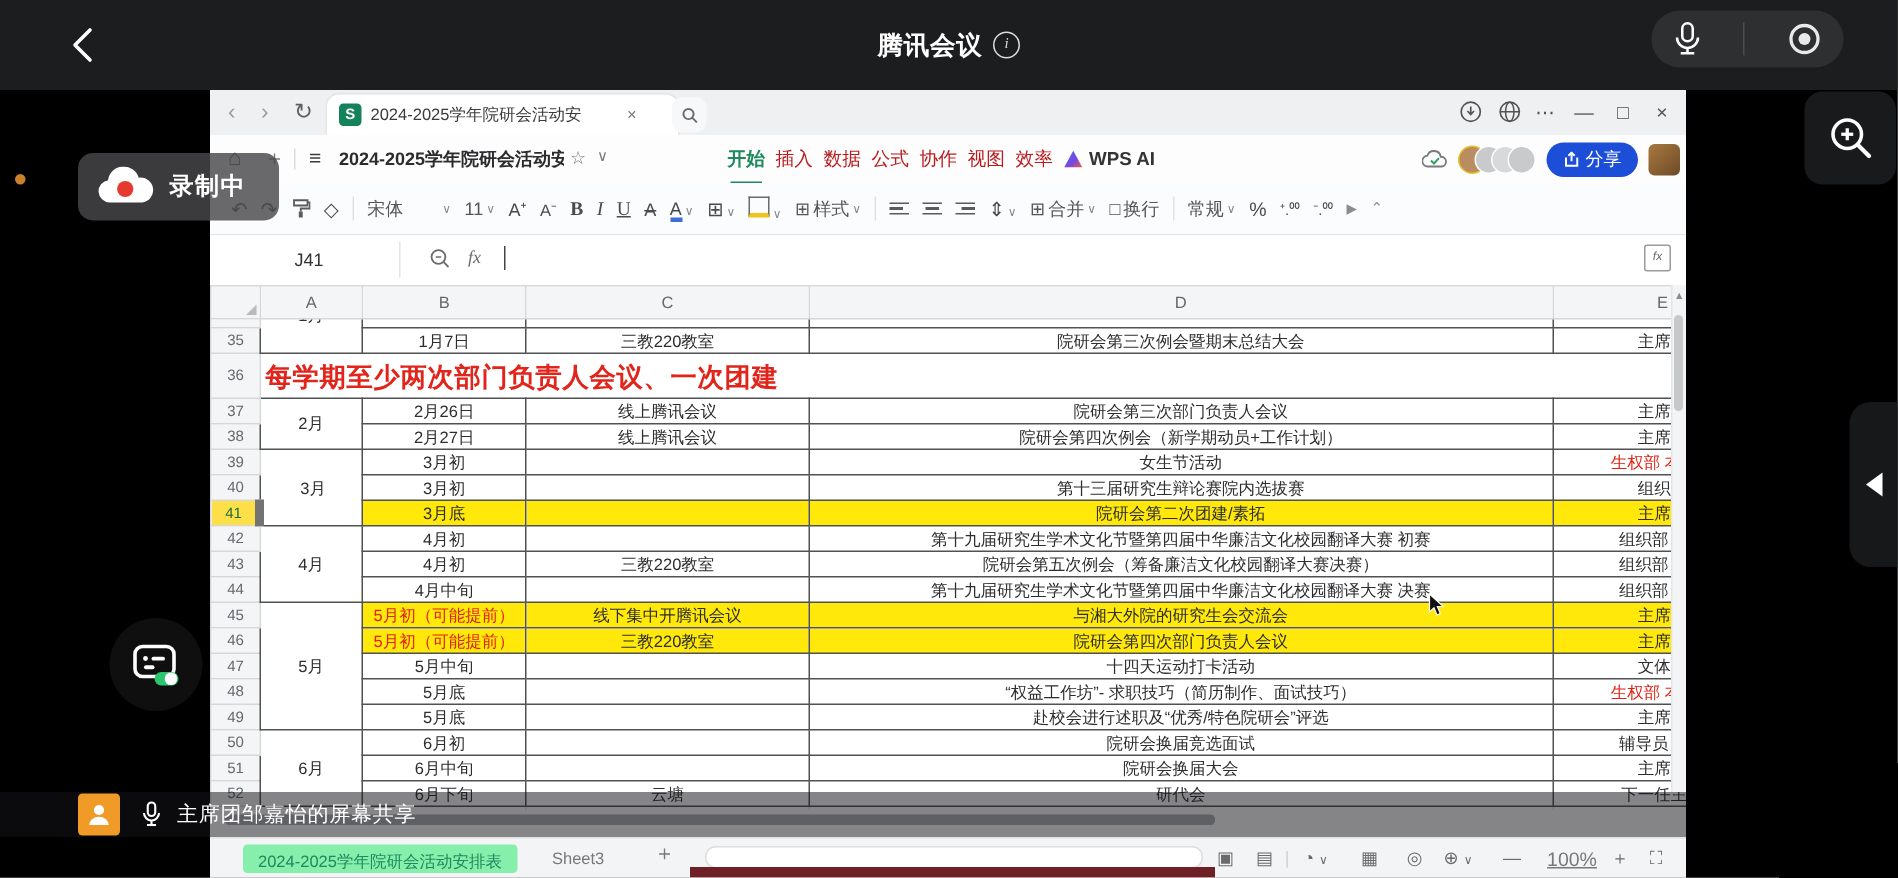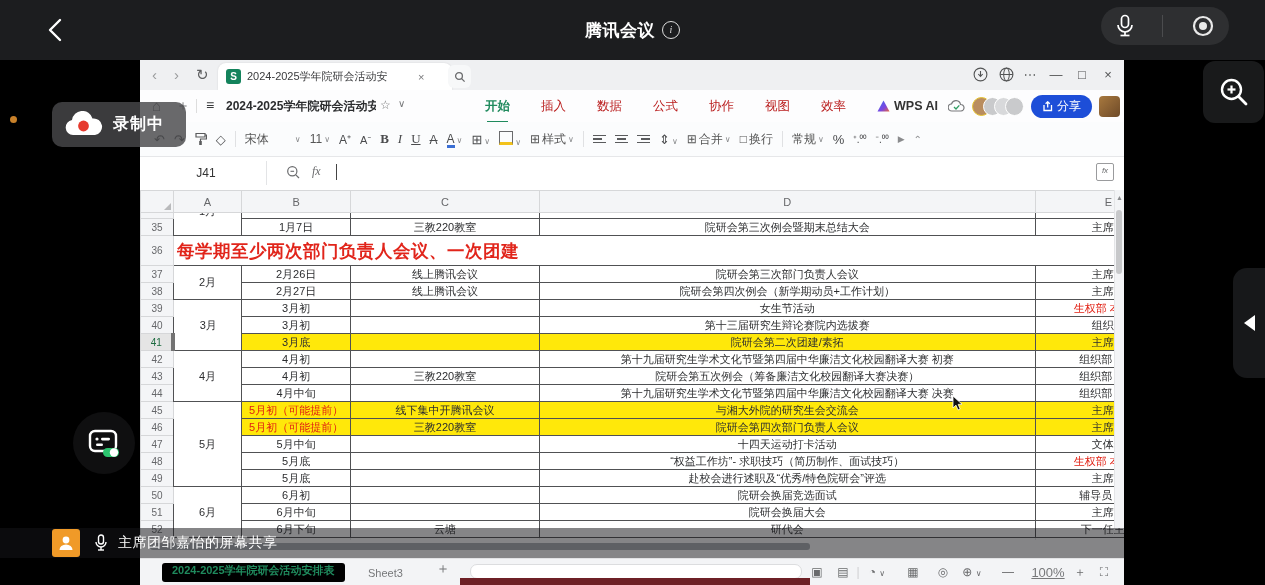--- a/index.html
+++ b/index.html
@@ -28,21 +28,21 @@
   .brw-right{position:absolute;top:0;height:30px;line-height:30px;color:#525354;font-size:13px;text-align:center;width:24px;}
   
   #menu-row{position:absolute;left:0;top:30px;width:984px;height:32px;background:#fdfdfe;border-bottom:1px solid #ececee;}
   #home-ic{position:absolute;left:12px;top:7px;font-size:15px;color:#55565a;}
   #newtab-ic{position:absolute;left:36px;top:7px;font-size:14px;color:#7a7b7d;}
   #mr-div{position:absolute;left:56px;top:9px;width:1px;height:14px;background:#ddd;}
   #hamburger-ic{position:absolute;left:66px;top:7px;font-size:14px;color:#3b3c3e;}
   #doc-title{position:absolute;left:86px;top:8px;font-size:12px;font-weight:bold;color:#2b2c2e;width:150px;white-space:nowrap;overflow:hidden;}
   #doc-star{position:absolute;left:240px;top:8px;font-size:12px;color:#77787a;}
   #doc-caret{position:absolute;left:258px;top:8px;font-size:10px;color:#77787a;}
-  #menu-items{position:absolute;left:345px;top:0;height:32px;display:flex;align-items:center;gap:31px;}
+  #menu-items{position:absolute;left:345px;top:0;height:32px;display:flex;align-items:center;gap:7px;}
   .menu-item{font-size:12.5px;color:#b91c1c;position:relative;cursor:pointer;white-space:nowrap;}
   .menu-item.active{color:#1f8a5d;font-weight:bold;}
   .menu-item.active:after{content:"";position:absolute;left:2px;right:2px;bottom:-8px;height:2px;background:#1f8a5d;}
   #wps-ai{display:flex;align-items:center;gap:4px;font-size:12.5px;color:#333;font-weight:bold;}
   #menu-right{position:absolute;right:4px;top:0;height:32px;display:flex;align-items:center;gap:7px;}
   .mini-avatar{width:17px;height:17px;border-radius:50%;background:#c9cacc;border:1.5px solid #fff;margin-left:-8px;}
   .mini-avatar.first{margin-left:0;border:1.5px solid #e6c332;background:#b98d5f;}
   .mini-avatar.dim{background:#d8d9db;}
   #share-btn{height:23px;background:#1d4ed8;border-radius:12px;color:#fff;font-size:12px;display:flex;align-items:center;gap:4px;padding:0 11px;cursor:pointer;}
   #profile-avatar{width:21px;height:21px;border-radius:4px;background:linear-gradient(135deg,#a8793f,#6e4a28);}
@@ -65,37 +65,37 @@
   #fb-zoom{position:absolute;left:146px;top:8px;}
   #fb-fx{position:absolute;left:172px;top:7px;font-size:12px;font-style:italic;color:#6a6b6d;font-family:"Liberation Serif",serif;}
   #fb-caret{position:absolute;left:196px;top:7px;width:1px;height:16px;background:#444;}
   #fb-right{position:absolute;right:10px;top:6px;width:16px;height:16px;border:1px solid #9a9b9d;border-radius:2px;font-size:8px;color:#6a6b6d;text-align:center;line-height:14px;font-style:italic;}
   
   #grid-wrap{position:absolute;left:0;top:130px;width:984px;height:350px;overflow:hidden;background:#fff;}
   #grid{border-collapse:collapse;table-layout:fixed;width:1042px;font-size:11px;color:#2c2d2f;}
   #grid th{height:21px;border:1px solid #d6d7d9;background:#f4f5f7;color:#66676a;font-weight:normal;font-size:11px;padding:0;position:relative;}
   #grid td{border:1px solid #505153;padding:0 2px;text-align:center;white-space:nowrap;overflow:hidden;background:#fff;height:16px;}
   #grid td.rn{border:1px solid #d6d7d9;background:#f4f5f7;color:#66676a;font-size:10px;padding:0;}
-  #grid td.rn.sel{background:#e5e5e5;color:#1d6b40;border-right:4px solid #737373;}
+  #grid td.rn.sel{background:#fde047;color:#1d6b40;border-right:6px solid #737373;}
   #grid td.yellow{background:#ffe80a;}
   #grid td.bred,#grid td.ered{color:#e11f12;}
   #grid td.banner{text-align:left;color:#e1251b;font-weight:bold;font-size:17.5px;padding-left:3px;letter-spacing:.5px;font-family:"Liberation Serif",serif;}
   #grid td.lite{border-color:#e4e5e7;}
   #grid tr.partial td{height:5px;}
   #grid td.clipmonth{vertical-align:top;}
   #grid td.clipmonth span{display:block;line-height:14px;transform:translateY(-9px);}
   .corner-tri{position:absolute;right:2px;bottom:2px;width:0;height:0;border-left:7px solid transparent;border-bottom:7px solid #b9babc;}
   
   #vscroll{position:absolute;right:0;top:130px;width:9px;height:338px;background:#f3f4f6;border-left:1px solid #e4e5e7;}
   #vscroll .arr{color:#8a8b8d;font-size:7px;text-align:center;display:block;margin-top:4px;}
   #vscroll .thumb{position:absolute;left:1px;top:20px;width:6px;height:64px;background:#c7c8ca;border-radius:3px;}
   #hscroll-thumb{position:absolute;left:10px;top:483px;width:660px;height:7px;background:#aeb2b7;border-radius:3px;}
   
   #sheet-bar{position:absolute;left:0;top:498px;width:984px;height:27px;background:#f3f4f6;border-top:1px solid #e1e2e4;}
-  #sheet-tab-active{position:absolute;left:22px;top:4px;height:19px;background:#000000;border-radius:3px;display:flex;align-items:flex-start;padding:0 10px;font-size:11px;font-weight:bold;color:#1f8a5d;}
+  #sheet-tab-active{position:absolute;left:22px;top:4px;height:19px;background:#86efac;border-radius:3px;display:flex;align-items:flex-end;padding:0 10px;font-size:11px;font-weight:normal;color:#1f8a5d;}
   #sheet-tab-2{position:absolute;left:228px;top:4px;height:19px;display:flex;align-items:center;font-size:11px;color:#77787a;}
   #sheet-add{position:absolute;left:296px;top:1px;font-size:14px;color:#77787a;}
   #sheet-hscroll{position:absolute;left:330px;top:5px;width:330px;height:13px;background:#fff;border:1px solid #dcdddf;border-radius:7px;}
   .sb-ic{position:absolute;top:0;height:27px;line-height:27px;color:#6a6b6d;font-size:12px;text-align:center;}
   #zoom-val{font-size:13px;color:#77787a;text-decoration:underline;}
   #red-strip{position:absolute;left:320px;top:518px;width:350px;height:7px;background:#6e2026;}
   
   #orange-dot{position:absolute;left:10px;top:116px;width:7px;height:7px;border-radius:50%;background:#c8812a;}
   #rec-badge{position:absolute;left:52px;top:102px;width:134px;height:45px;background:rgba(72,72,74,.82);border-radius:10px;display:flex;align-items:center;gap:9px;padding-left:12px;box-sizing:border-box;}
   #rec-badge .lbl{color:#fff;font-size:16px;font-weight:bold;letter-spacing:1px;}

